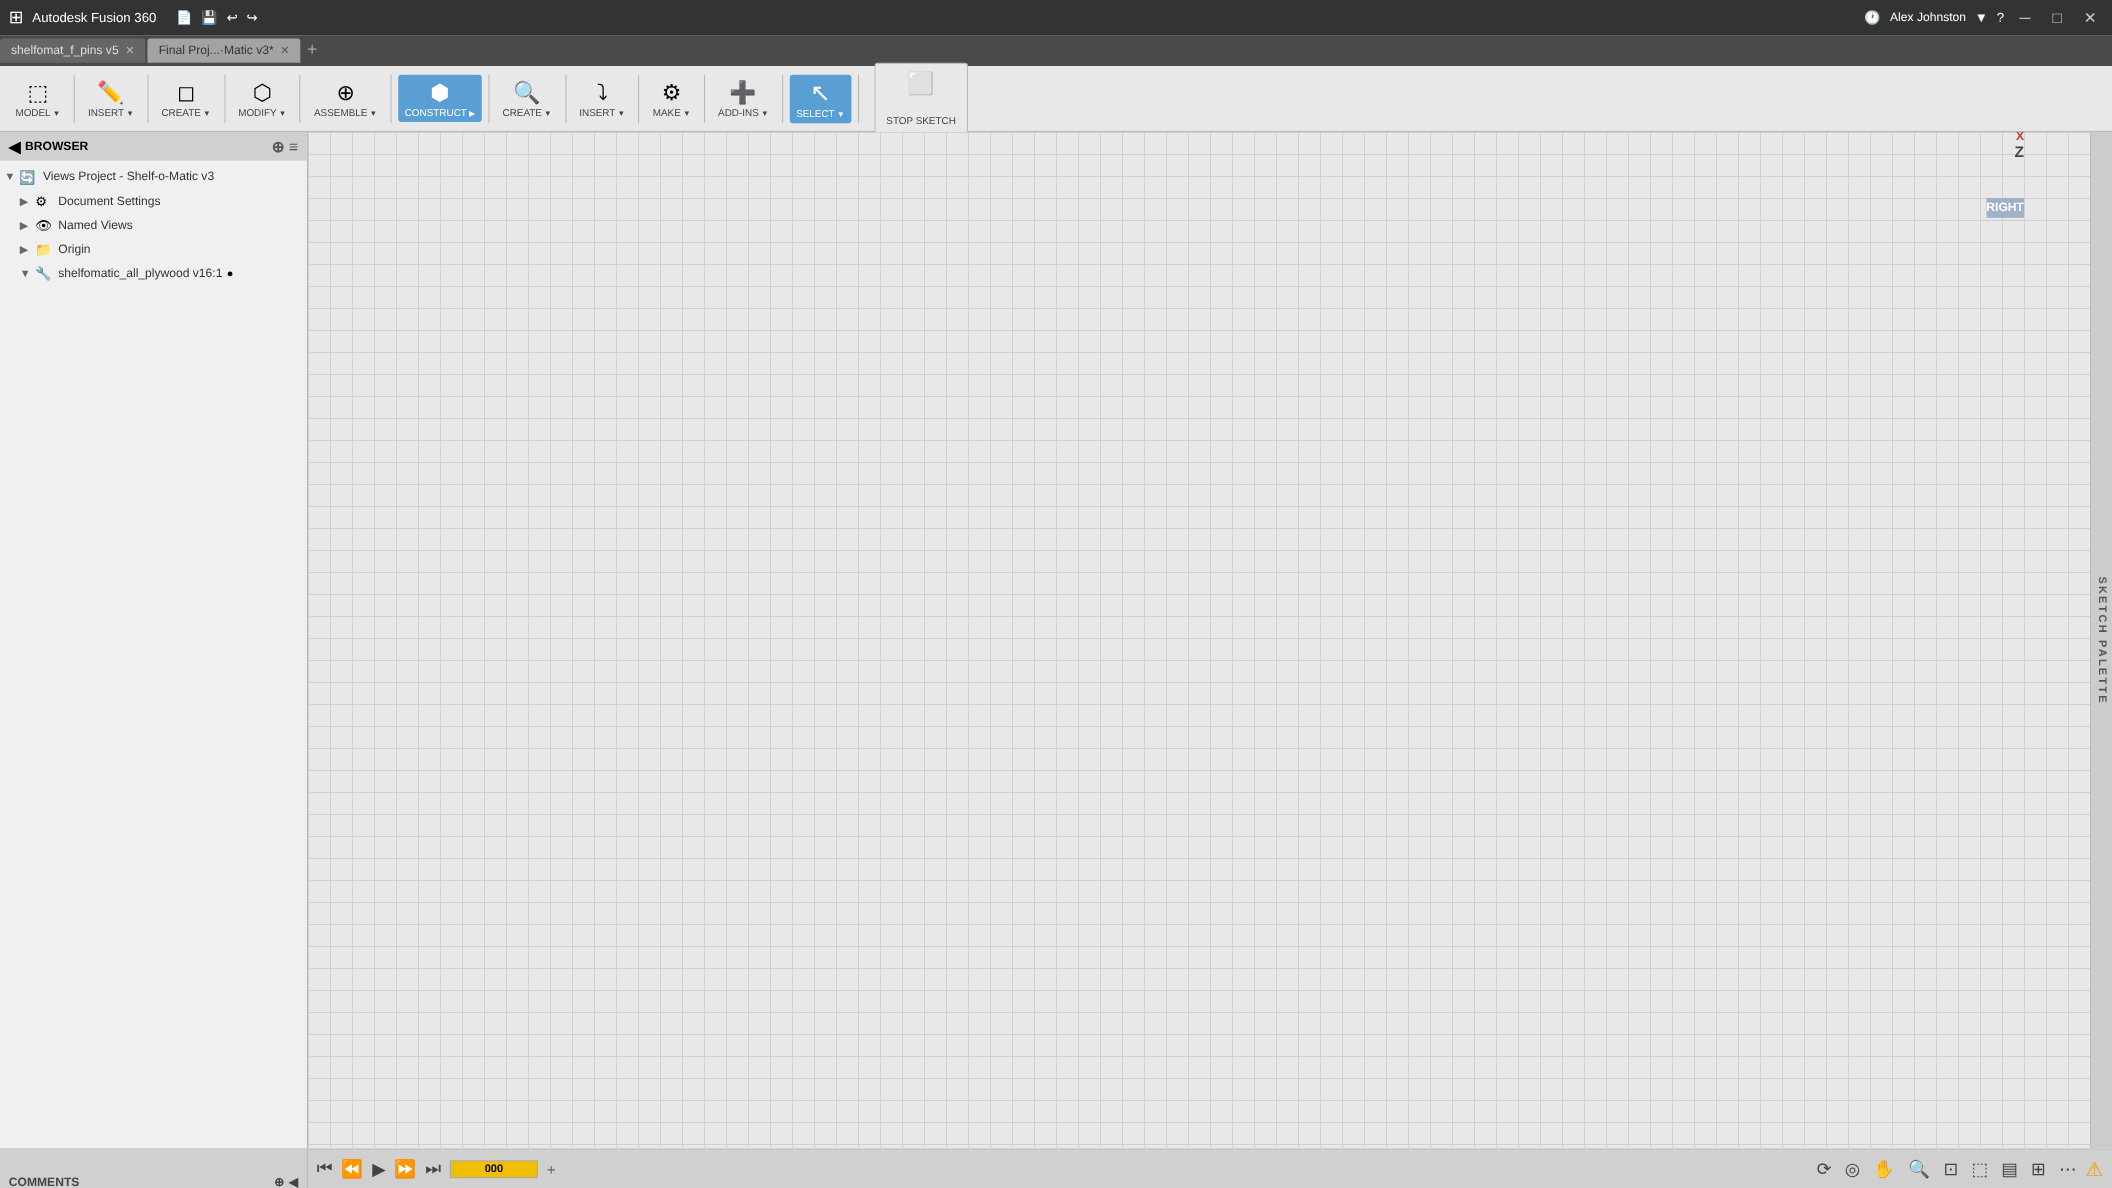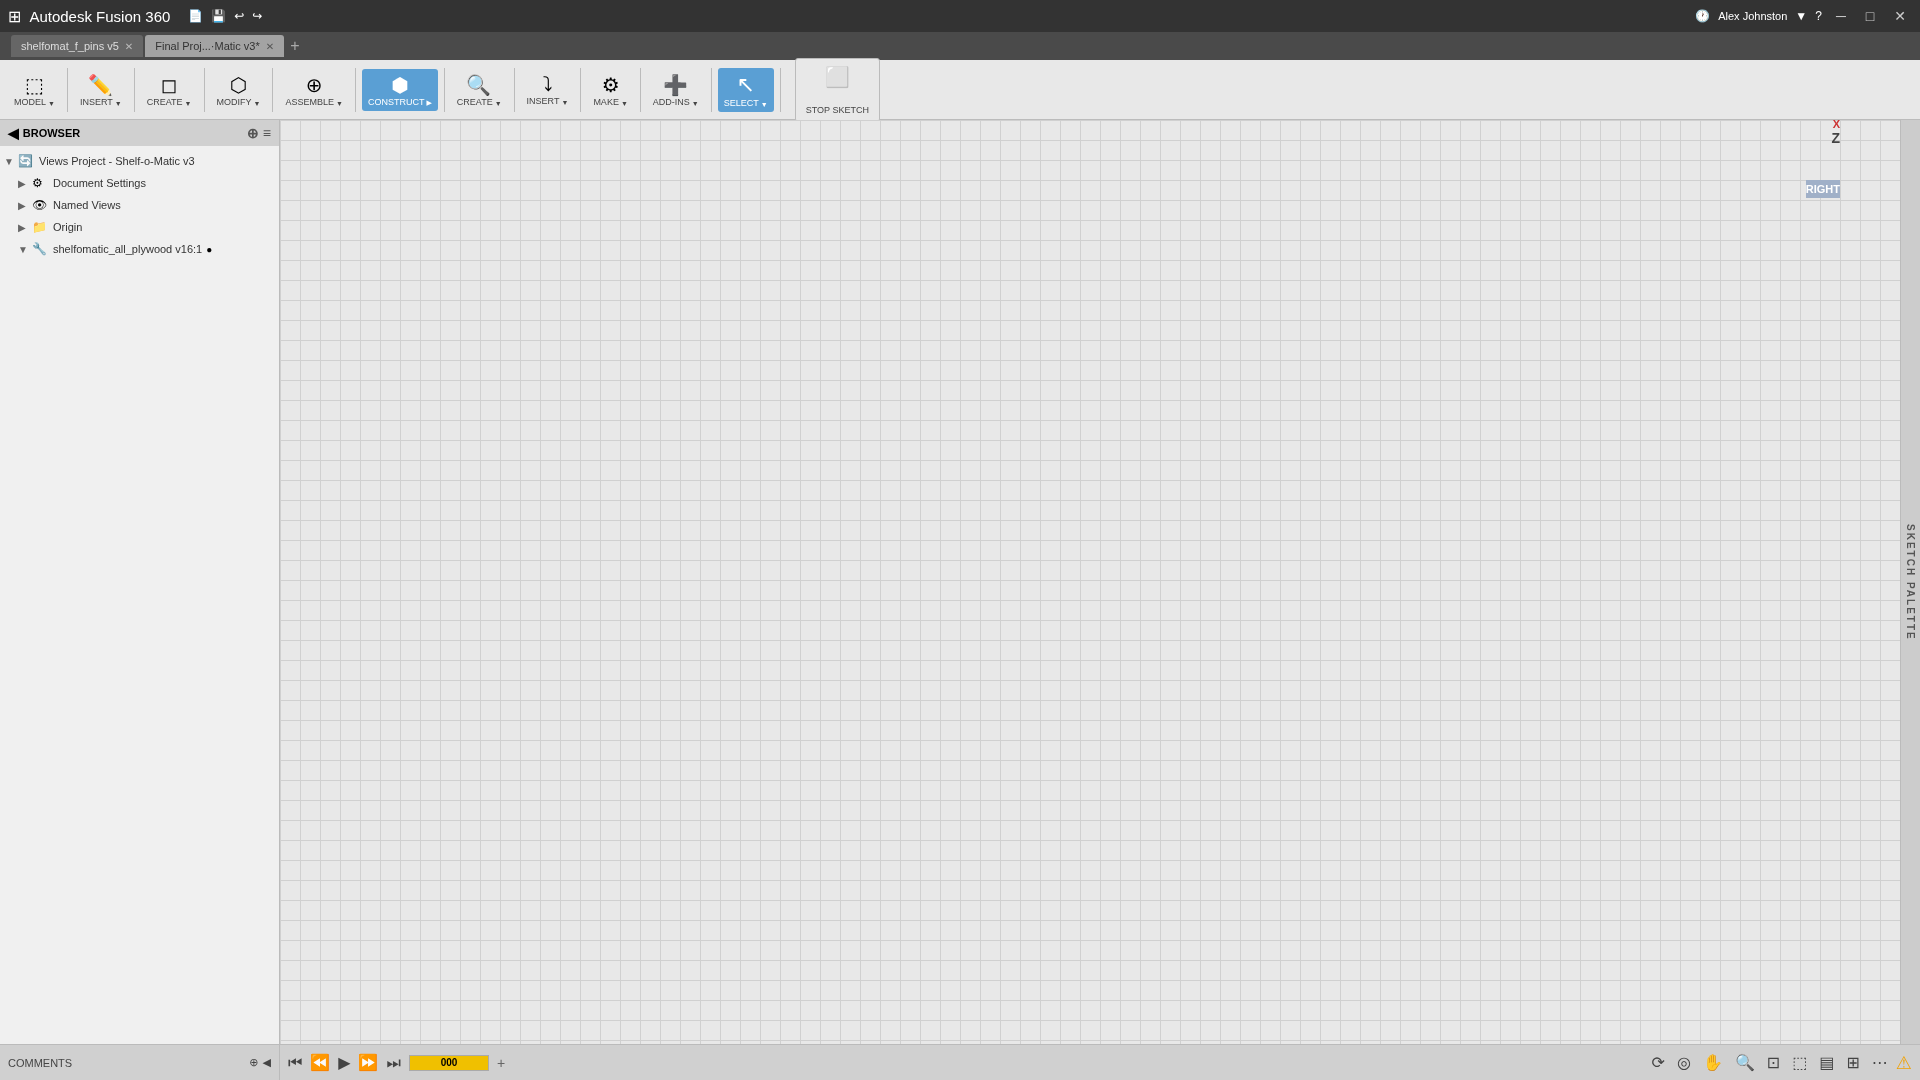--- a/index.html
+++ b/index.html
@@ -19,21 +19,21 @@
     #titlebar .title-left { display: flex; align-items: center; gap: 8px; }
     #titlebar .title-right { display: flex; align-items: center; gap: 8px; }
     .win-btn { color: #ccc; cursor: pointer; font-size: 14px; padding: 0 6px; }
 
     
     #tabbar {
       height: 28px;
       background: #4a4a4a;
       display: flex;
       align-items: center;
-      padding: 0 11px;
+      padding: 0 0;
       gap: 2px;
     }
     .tab {
       height: 22px;
       padding: 0 10px;
       background: #666;
       color: #ddd;
       font-size: 11px;
       display: flex;
       align-items: center;
@@ -165,25 +165,25 @@
       background: #d0d0d0;
       display: flex;
       align-items: center;
       border-top: 1px solid #bbb;
     }
     #comments-panel {
       width: 280px;
       height: 36px;
       background: #d0d0d0;
       display: flex;
-      align-items: center;
+      align-items: flex-end;
       padding: 0 8px;
       border-right: 1px solid #bbb;
       font-size: 11px;
-      font-weight: normal;
+      font-weight: bold;
       color: #444;
       justify-content: space-between;
     }
     #timeline {
       flex: 1;
       height: 36px;
       display: flex;
       align-items: center;
       padding: 0 8px;
       gap: 8px;
@@ -217,21 +217,21 @@
     }
     .sketch-point { fill: #000; }
     .sketch-rect { fill: rgba(240, 220, 190, 0.7); stroke: #333; stroke-width: 1.5; }
   </style>
 </head>
 <body>
 
 <div id="titlebar">
   <div class="title-left">
     <span style="font-size:16px;">⊞</span>
-    <span style="font-size:15px;">Autodesk Fusion 360</span>
+    <span style="font-size:12px;">Autodesk Fusion 360</span>
     <span style="margin-left:10px;">📄</span>
     <span>💾</span>
     <span>↩</span>
     <span>↪</span>
   </div>
   <div class="title-right">
     <span>🕐</span>
     <span style="font-size:11px;">Alex Johnston</span>
     <span>▼</span>
     <span>?</span>

